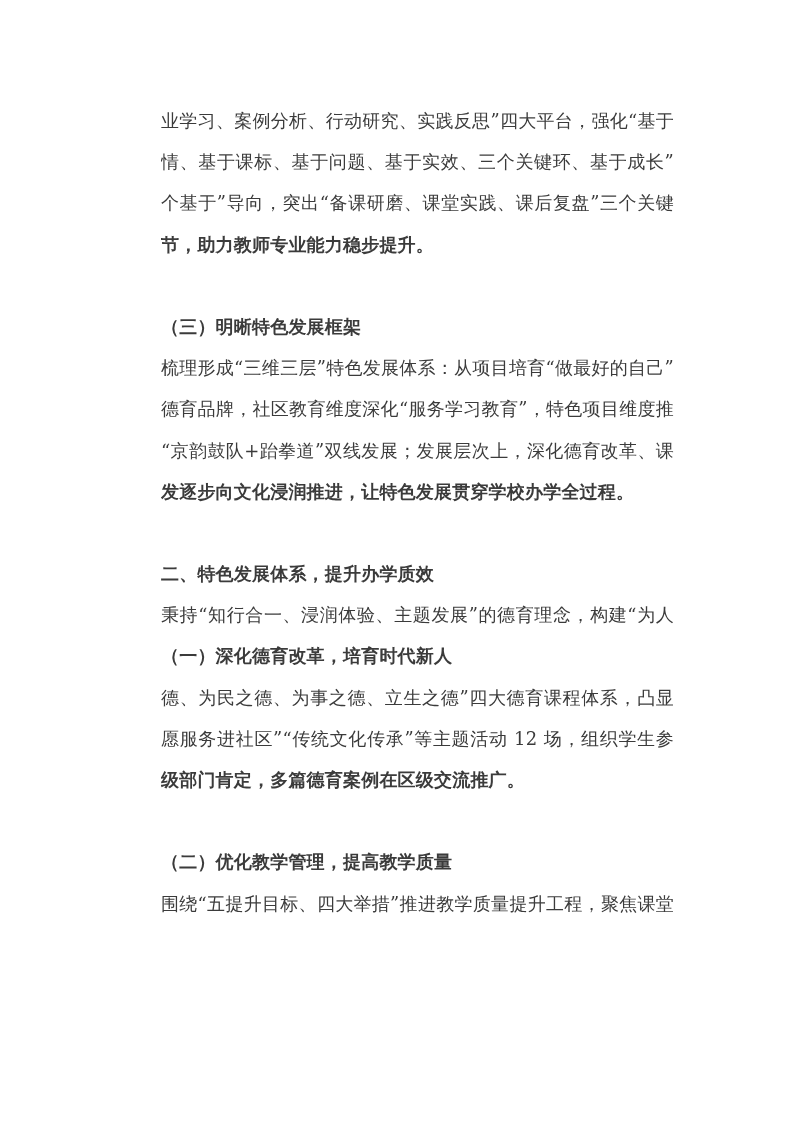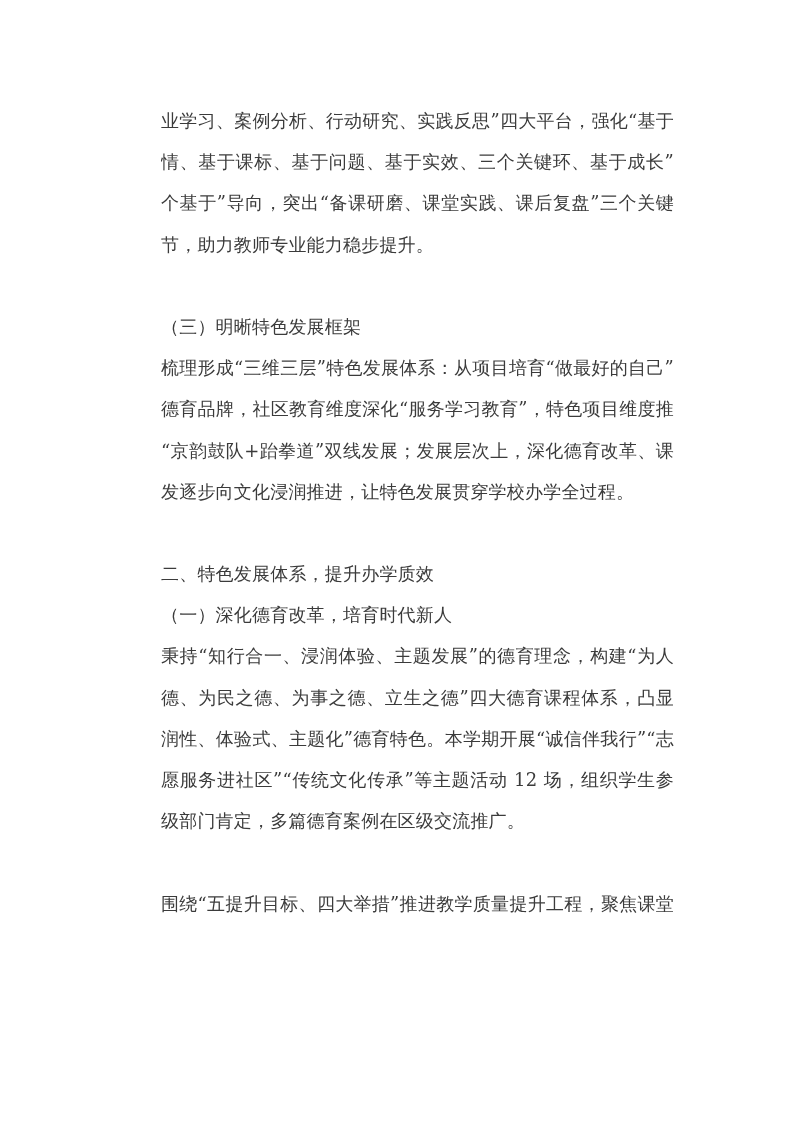--- a/index.html
+++ b/index.html
@@ -32,20 +32,21 @@
   }
   .line.justify {
     text-align: justify;
     text-align-last: justify;
     -moz-text-align-last: justify;
     text-justify: inter-character;
   }
   .line.left {
     text-align: left;
     text-align-last: left;
+    font-weight: bold;
   }
   .line.blank {
     
   }
 </style>
 </head>
 <body>
 
 <div class="page">
   <div class="text-flow">
@@ -54,22 +55,22 @@
       <div class="line justify">个基于”导向，突出“备课研磨、课堂实践、课后复盘”三个关键环</div>
       <div class="line left">节，助力教师专业能力稳步提升。</div>
       <div class="line blank"></div>
       <div class="line left">（三）明晰特色发展框架</div>
       <div class="line justify">梳理形成“三维三层”特色发展体系：从项目培育“做最好的自己”</div>
       <div class="line justify">德育品牌，社区教育维度深化“服务学习教育”，特色项目维度推进</div>
       <div class="line justify">“京韵鼓队+跆拳道”双线发展；发展层次上，深化德育改革、课程开</div>
       <div class="line left">发逐步向文化浸润推进，让特色发展贯穿学校办学全过程。</div>
       <div class="line blank"></div>
       <div class="line left">二、特色发展体系，提升办学质效</div>
+      <div class="line justify">秉持“知行合一、浸润体验、主题发展”的德育理念，构建“为人之</div>
       <div class="line left">（一）深化德育改革，培育时代新人</div>
-      <div class="line justify">秉持“知行合一、浸润体验、主题发展”的德育理念，构建“为人之</div>
       <div class="line justify">德、为民之德、为事之德、立生之德”四大德育课程体系，凸显“浸</div>
-      <div class="line justify">润性、体验式、主题化”德育特色。本学期开展“诚信伴我行”“志</div>
       <div class="line justify">愿服务进社区”“传统文化传承”等主题活动 12 场，组织学生参与公</div>
       <div class="line left">级部门肯定，多篇德育案例在区级交流推广。</div>
       <div class="line blank"></div>
+      <div class="line left">（二）优化教学管理，提高教学质量</div>
       <div class="line justify">围绕“五提升目标、四大举措”推进教学质量提升工程，聚焦课堂主</div>
     </div>
 </div>
 
 </body></html>

